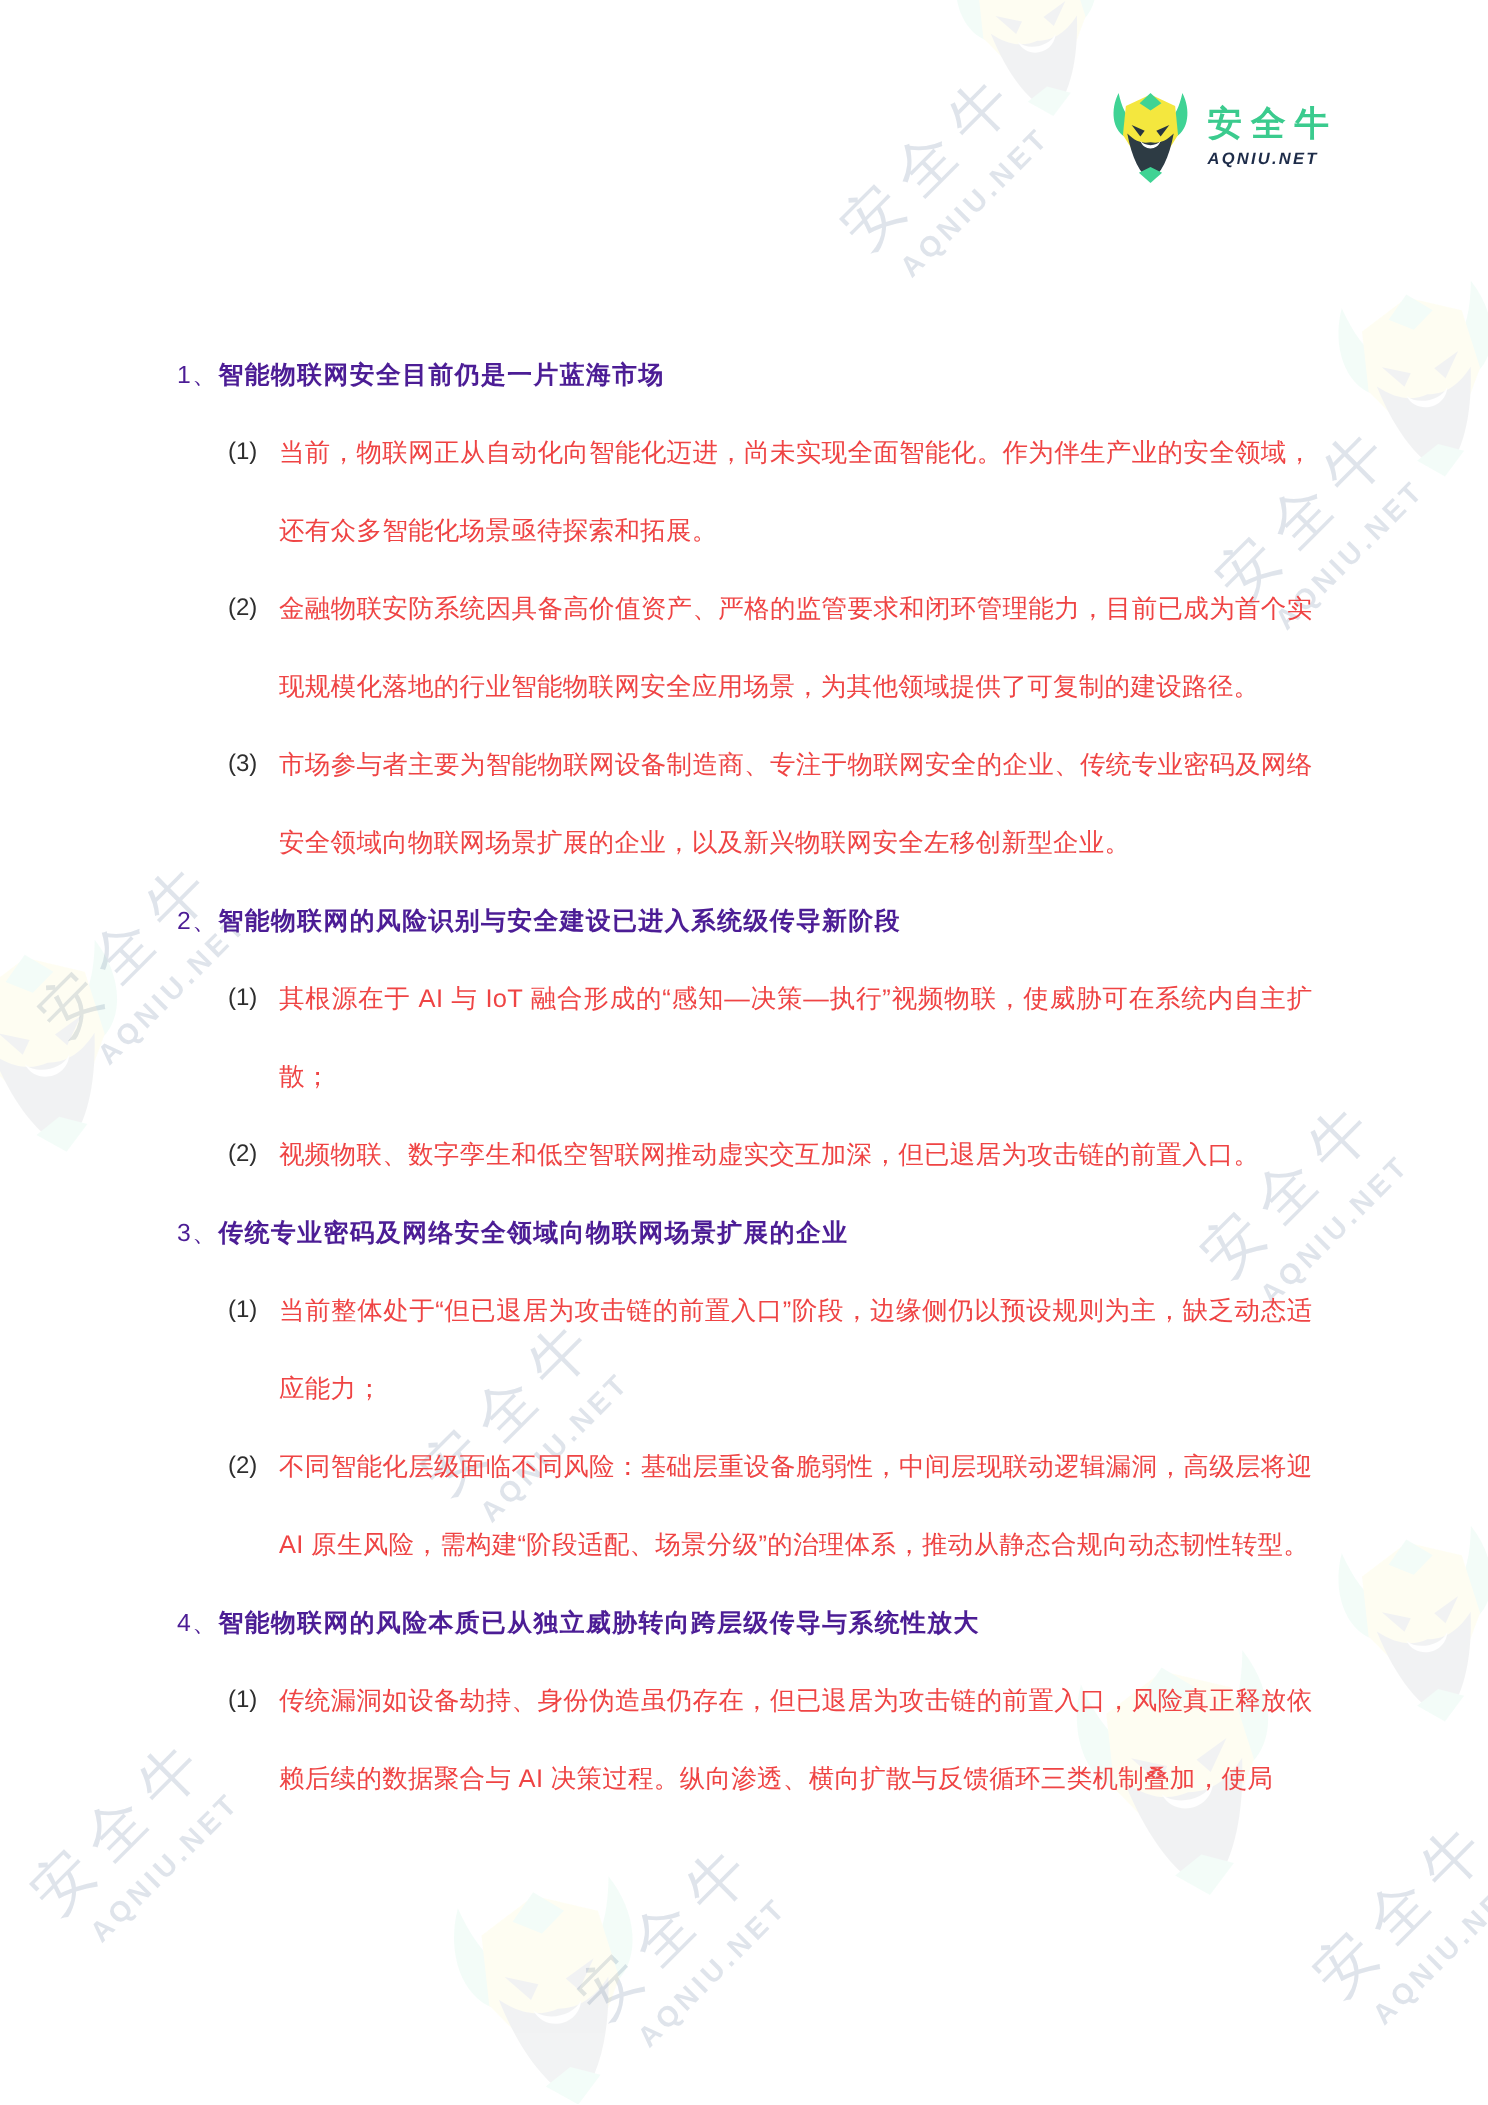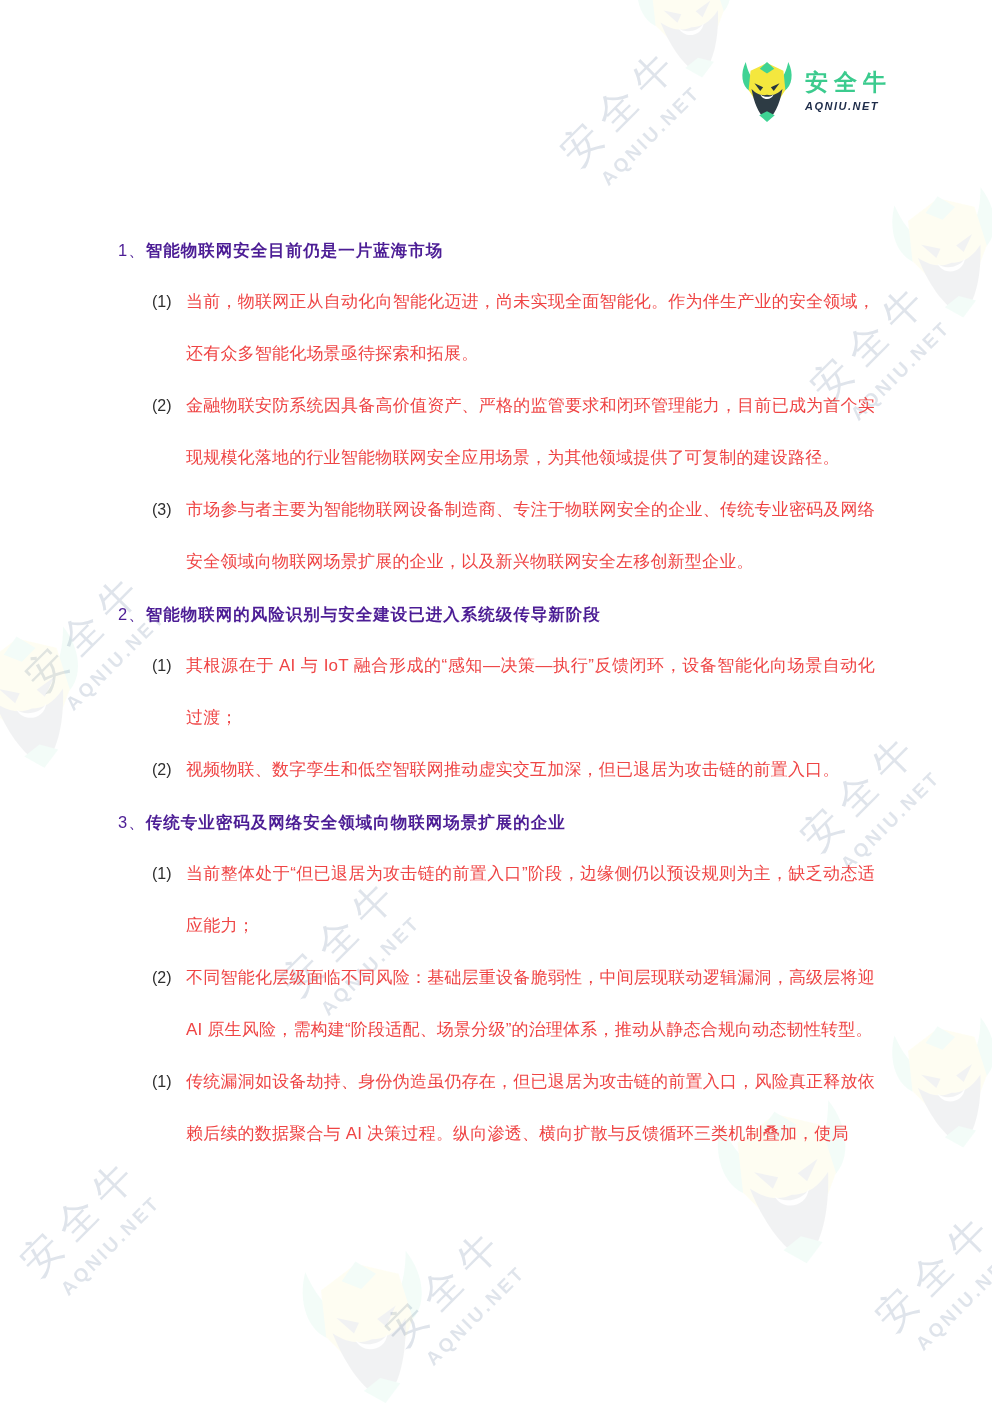--- a/index.html
+++ b/index.html
@@ -152,41 +152,42 @@
       <div class="item">
         <span class="item-num">(3)</span>
         <p class="item-text">市场参与者主要为智能物联网设备制造商、专注于物联网安全的企业、传统专业密码及网络安全领域向物联网场景扩展的企业，以及新兴物联网安全左移创新型企业。</p>
       </div>
     </section>
 
     <section>
       <h2 class="sec-heading"><span class="sec-num">2、</span><span class="sec-title">智能物联网的风险识别与安全建设已进入系统级传导新阶段</span></h2>
       <div class="item">
         <span class="item-num">(1)</span>
-        <p class="item-text">其根源在于 AI 与 IoT 融合形成的“感知—决策—执行”反馈闭环，设备智能化向场景自动化过渡；</p>
+        <p class="item-text">其根源在于 AI 与 IoT 融合形成的“感知—决策—执行”视频物联，使威胁可在系统内自主扩散；</p>
       </div>
       <div class="item">
         <span class="item-num">(2)</span>
         <p class="item-text">视频物联、数字孪生和低空智联网推动虚实交互加深，但已退居为攻击链的前置入口。</p>
       </div>
     </section>
 
     <section>
       <h2 class="sec-heading"><span class="sec-num">3、</span><span class="sec-title">传统专业密码及网络安全领域向物联网场景扩展的企业</span></h2>
       <div class="item">
         <span class="item-num">(1)</span>
         <p class="item-text">当前整体处于“但已退居为攻击链的前置入口”阶段，边缘侧仍以预设规则为主，缺乏动态适应能力；</p>
       </div>
       <div class="item">
         <span class="item-num">(2)</span>
         <p class="item-text">不同智能化层级面临不同风险：基础层重设备脆弱性，中间层现联动逻辑漏洞，高级层将迎 AI 原生风险，需构建“阶段适配、场景分级”的治理体系，推动从静态合规向动态韧性转型。</p>
       </div>
     </section>
 
     <section>
+      <h2 class="sec-heading"><span class="sec-num">4、</span><span class="sec-title">智能物联网的风险本质已从独立威胁转向跨层级传导与系统性放大</span></h2>
       <div class="item">
         <span class="item-num">(1)</span>
         <p class="item-text">传统漏洞如设备劫持、身份伪造虽仍存在，但已退居为攻击链的前置入口，风险真正释放依赖后续的数据聚合与 AI 决策过程。纵向渗透、横向扩散与反馈循环三类机制叠加，使局</p>
       </div>
     </section>
 
   </main>
 </div>
 
 </body></html>

